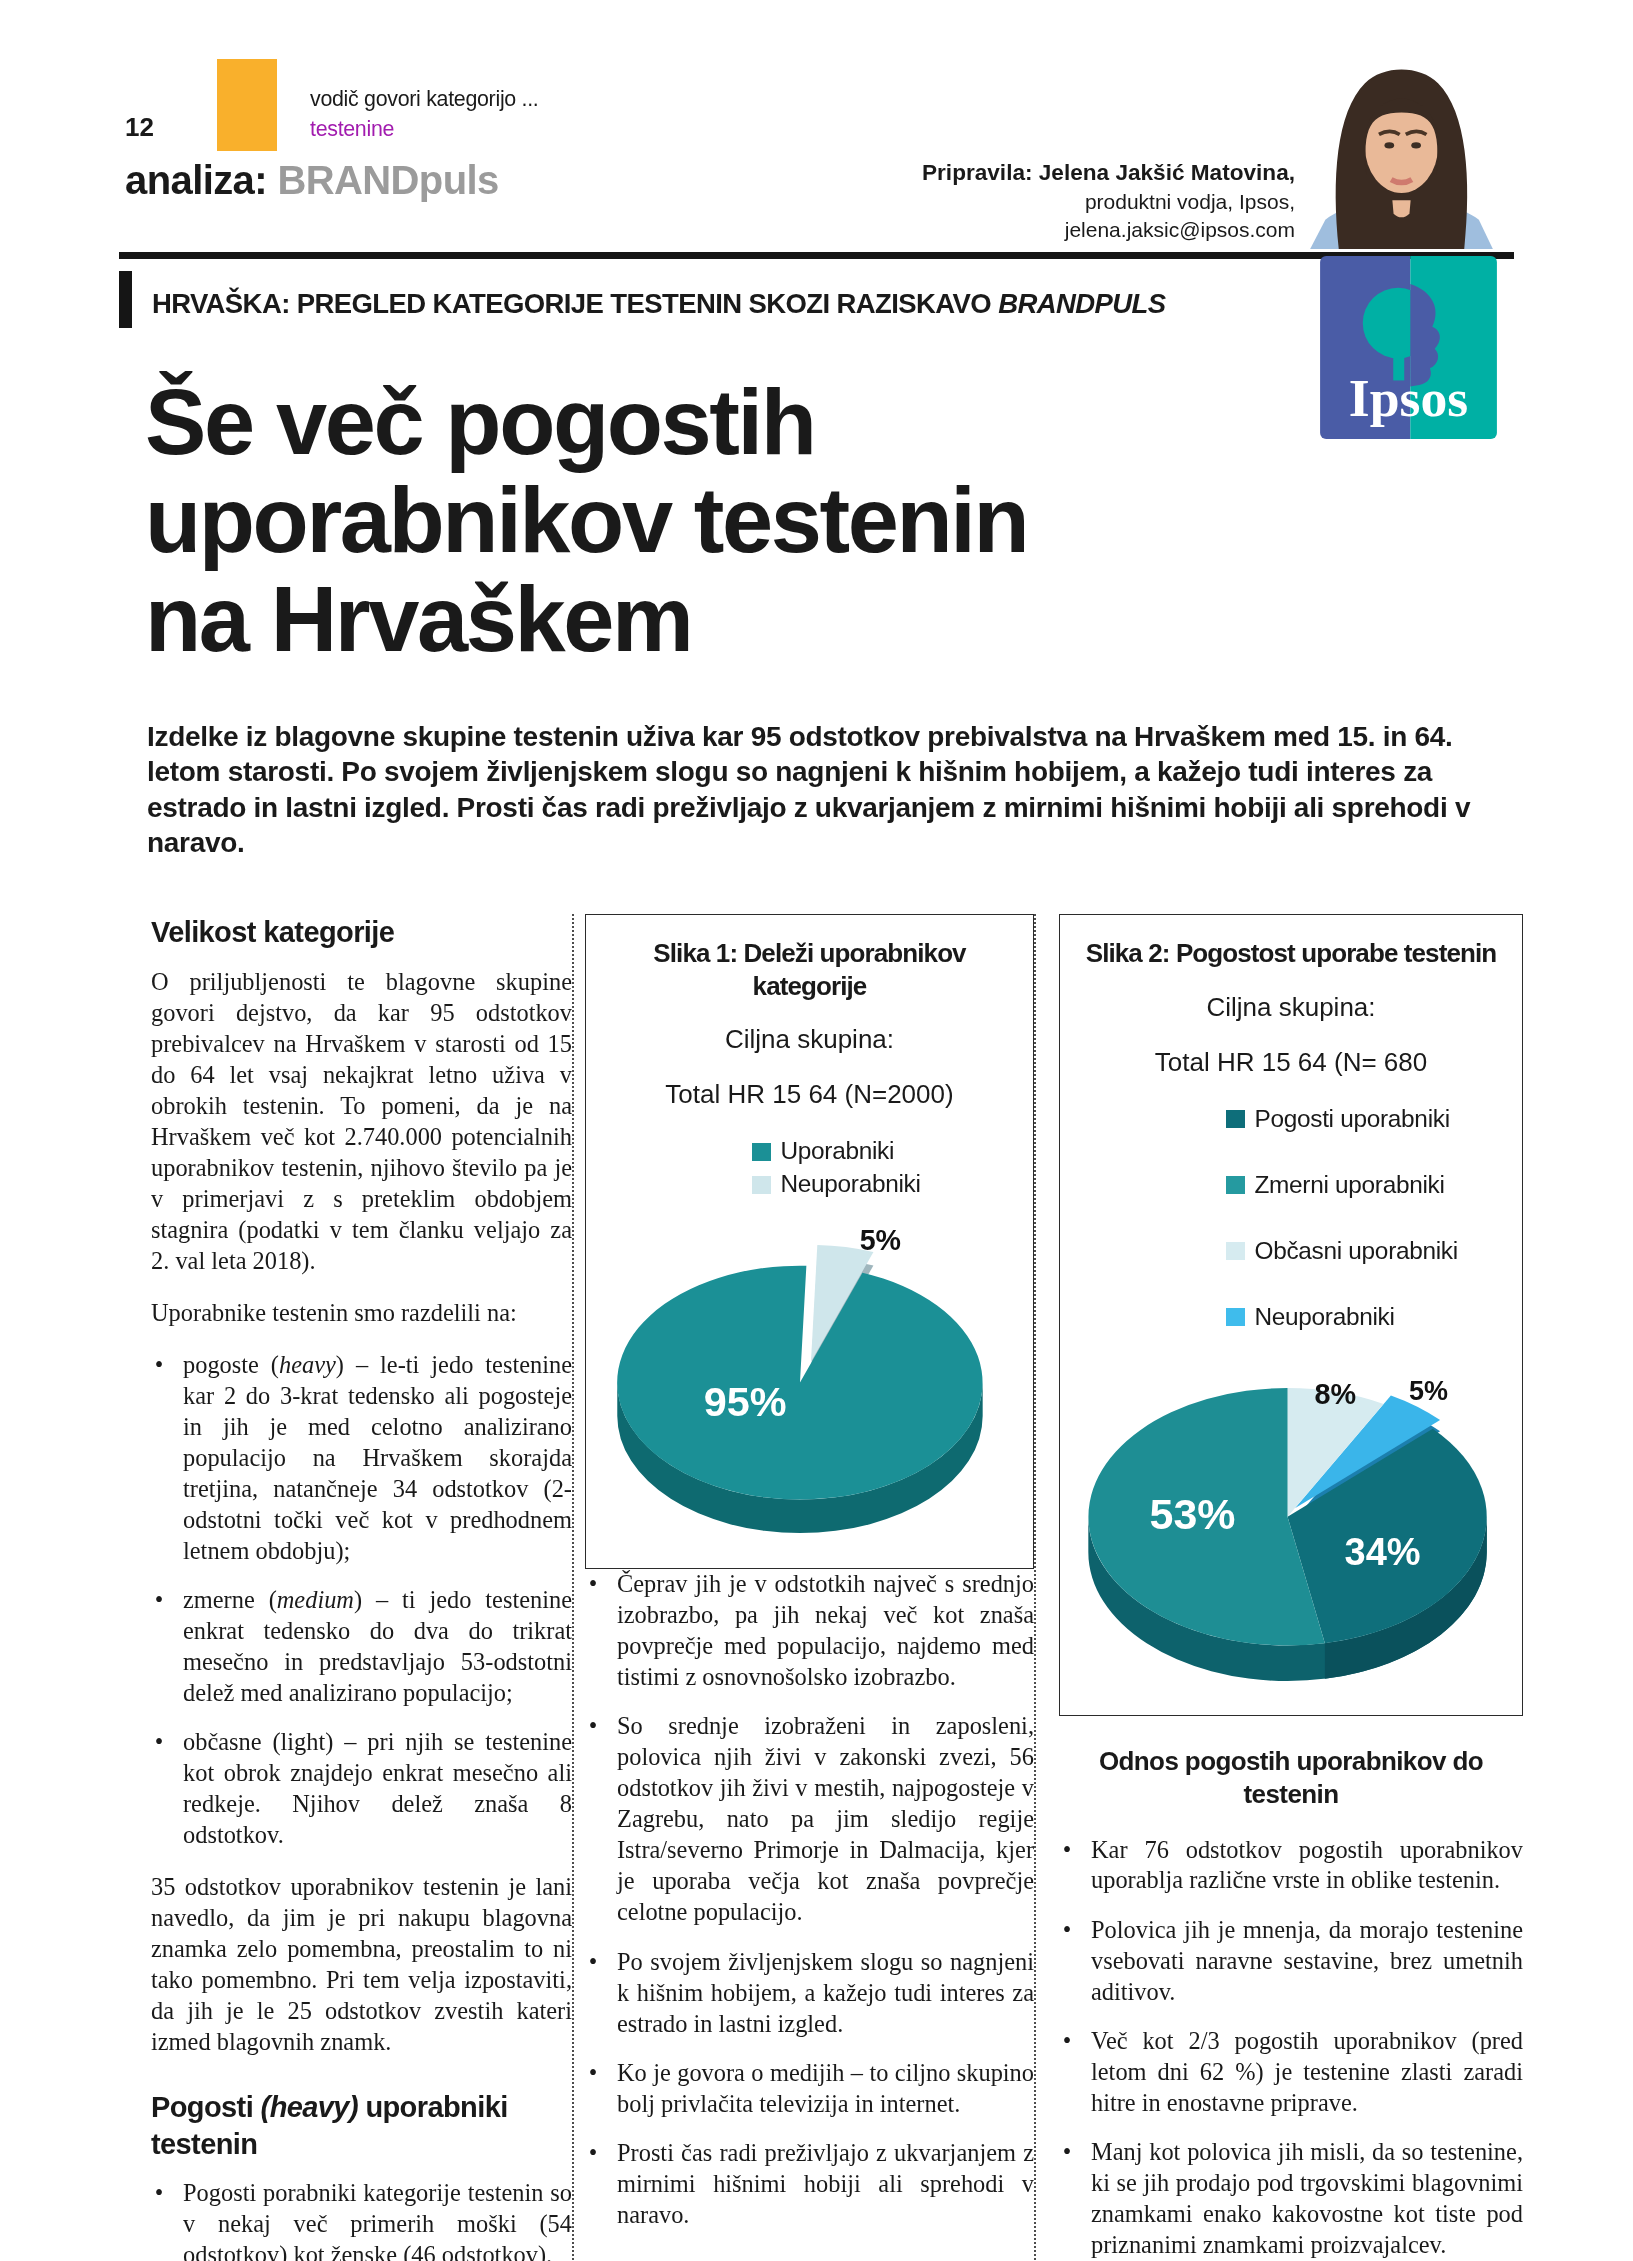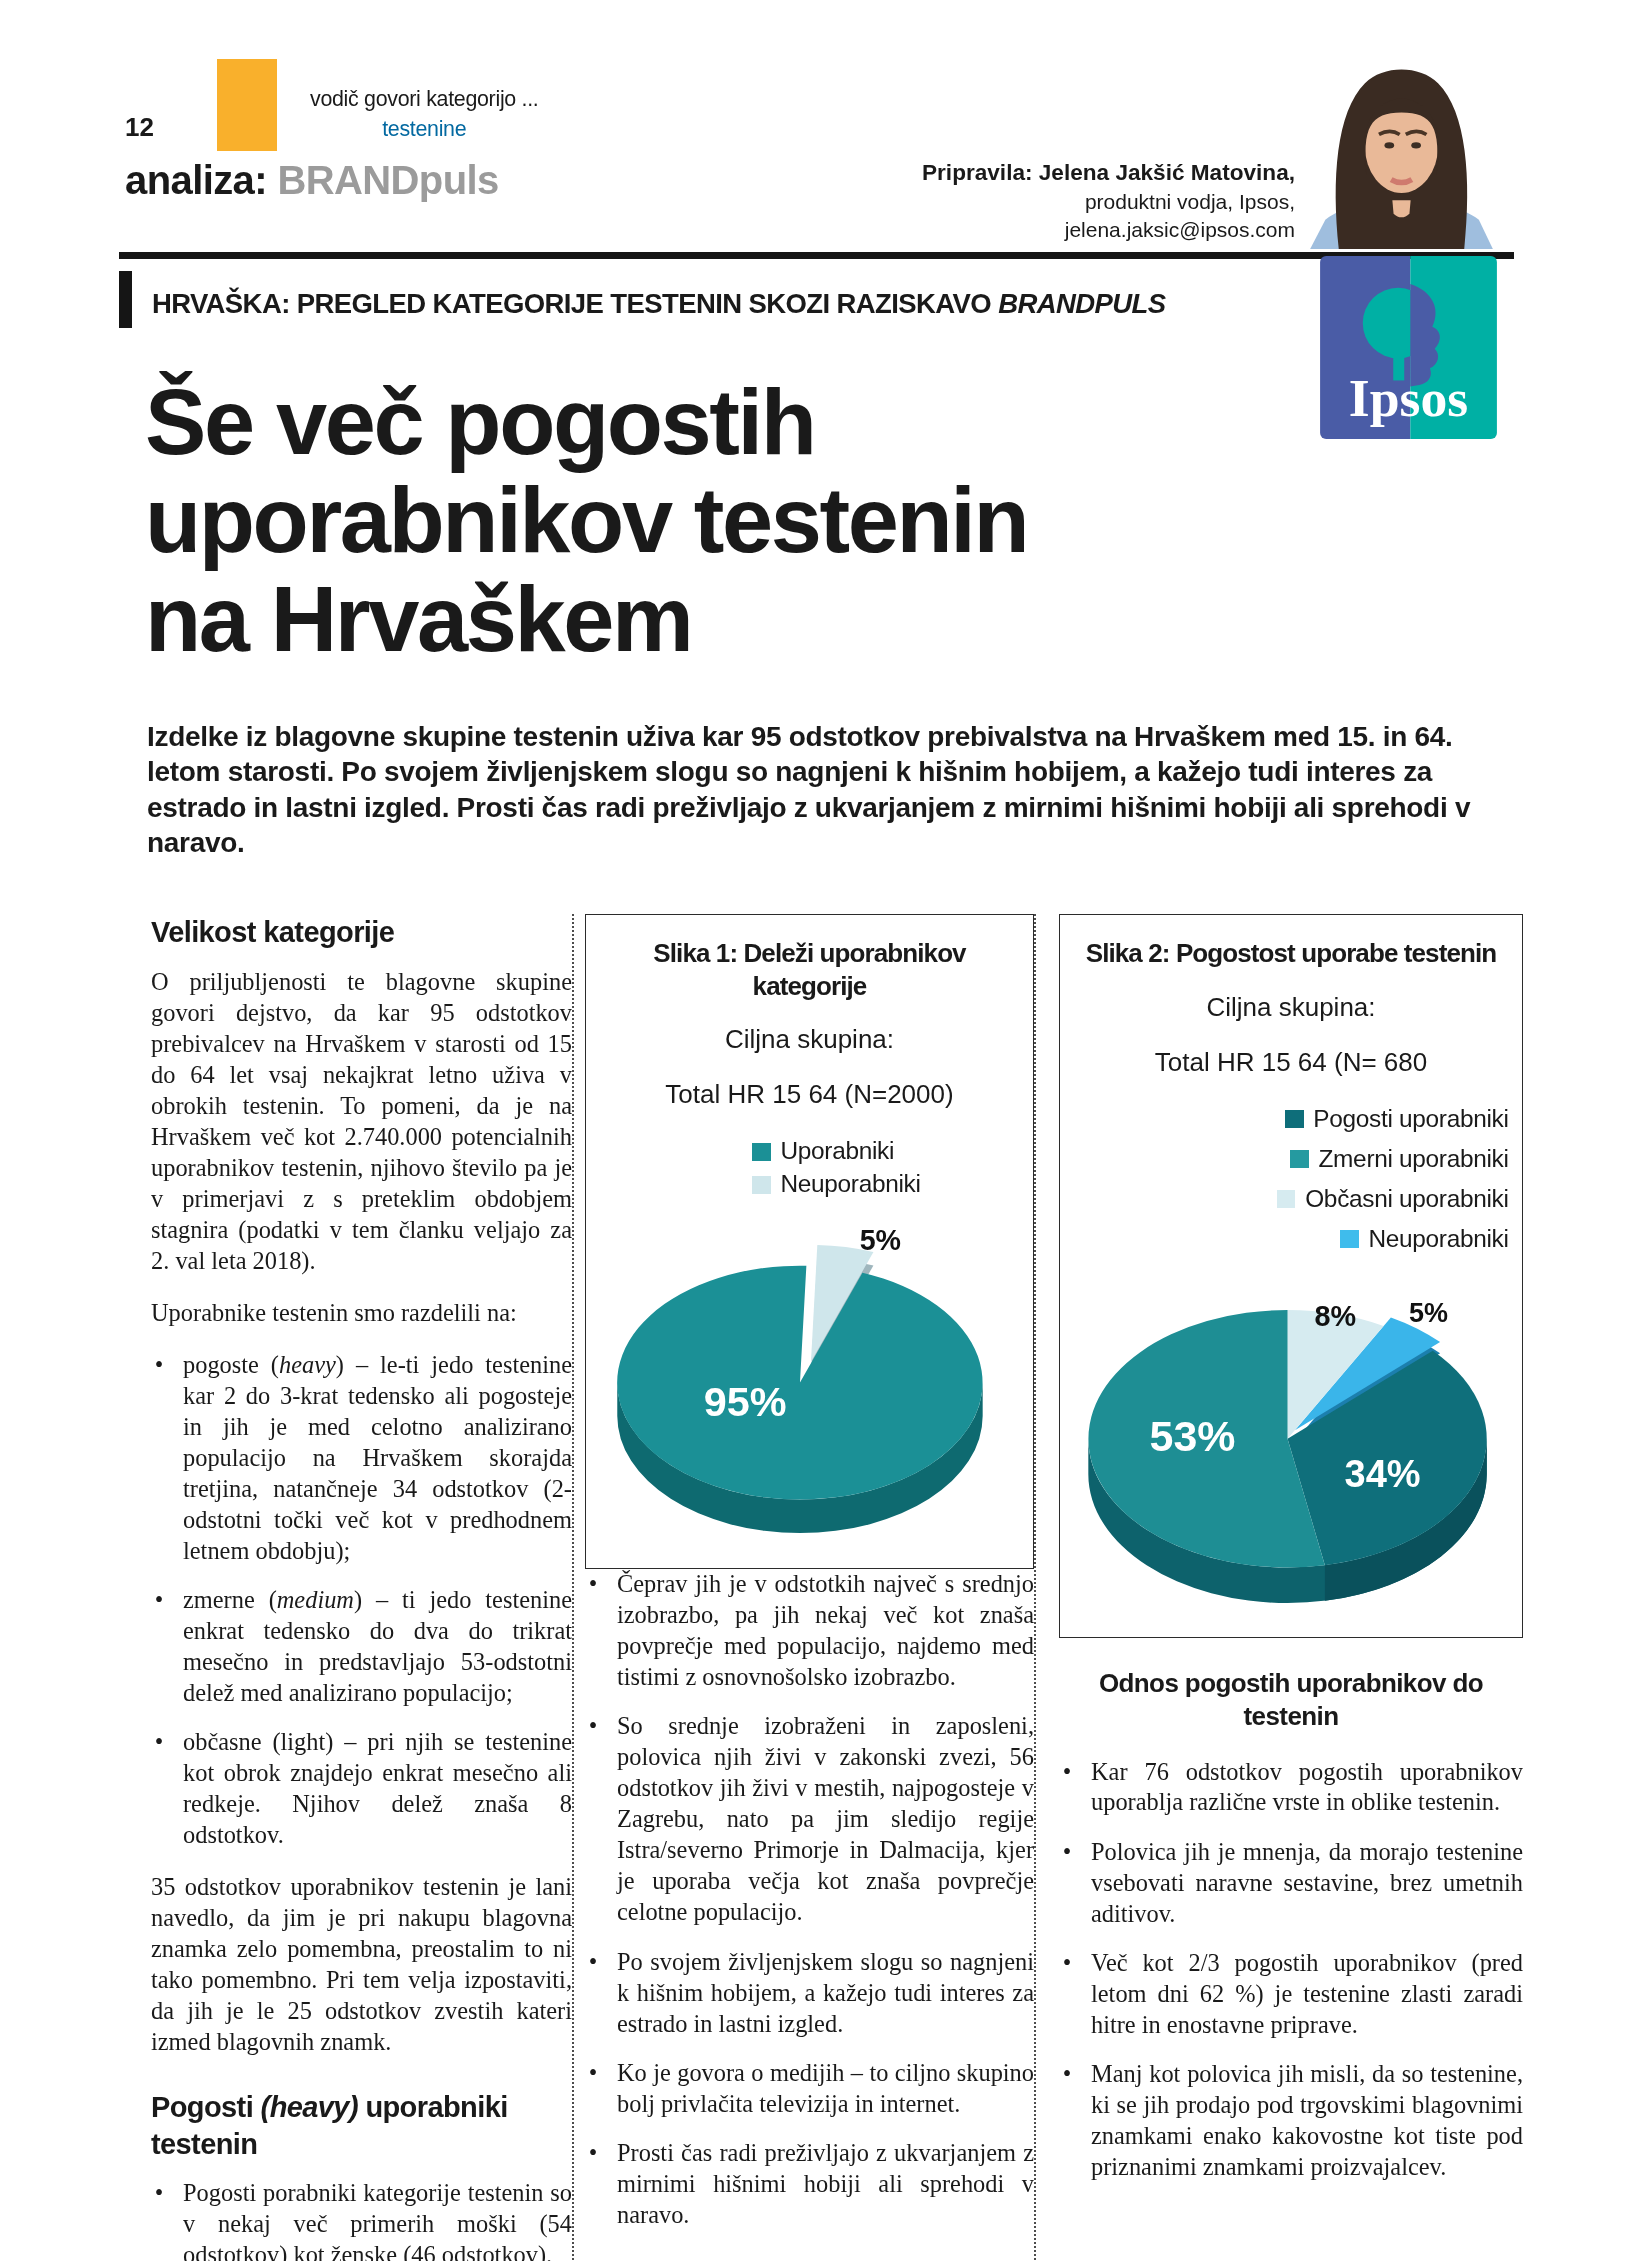--- a/index.html
+++ b/index.html
@@ -6,21 +6,21 @@
   .page{position:relative;width:1634px;height:2261px;background:#ffffff;color:#1a1a1a;
         font-family:"Liberation Serif",serif;overflow:hidden;}
 
   
   .top{position:relative;height:252px;}
   .pageno{position:absolute;left:125px;top:112px;font-family:"Liberation Sans",sans-serif;
           font-weight:bold;font-size:26px;}
   .yellow-block{position:absolute;left:217px;top:59px;width:60px;height:92px;background:#f9b02c;}
   .eyebrow{position:absolute;left:310px;top:85px;font-family:"Liberation Sans",sans-serif;
            font-size:21.4px;line-height:1.38;letter-spacing:-0.3px;}
-  .eyebrow .l2{color:#0369a1;text-align:center;}
+  .eyebrow .l2{color:#a21caf;}
   .analiza{position:absolute;left:125px;top:158px;font-family:"Liberation Sans",sans-serif;
            font-weight:bold;font-size:40px;letter-spacing:-0.6px;}
   .analiza .brand{color:#9b9b9b;}
   .byline{position:absolute;right:339px;top:158px;width:598px;text-align:right;
           font-family:"Liberation Sans",sans-serif;font-size:21px;line-height:1.32;}
   .byline .b1{font-weight:bold;font-size:22.6px;}
   .photo{position:absolute;right:132px;top:54px;width:201px;height:195px;}
   .rule{margin-left:119px;width:1395px;height:6.7px;background:#151515;}
 
   
@@ -49,21 +49,21 @@
   ul.blist{list-style:none;margin:0 0 21px 0;padding:0;}
   ul.blist li{position:relative;padding-left:32px;margin-bottom:18.3px;}
   ul.blist li::before{content:"\2022";position:absolute;left:3.7px;top:0;}
 
   
   .chartbox{border:1.8px solid #2b2b2b;padding:22px 13.4px 14.7px 13.4px;text-align:center;}
   .fig-title{font-family:"Liberation Sans",sans-serif;font-weight:bold;font-size:26px;
              letter-spacing:-0.9px;line-height:1.25;margin:0;}
   .fig-sub{font-family:"Liberation Sans",sans-serif;font-size:26px;line-height:1.3;margin:3.7px 0 0 0;}
   .legend{display:flex;flex-direction:column;align-items:flex-start;gap:2px;margin:24.4px 0 6.1px 153px;}
-  .legend2{gap:9px;align-items:flex-end;}
+  .legend2{gap:35px;}
   .litem{display:flex;align-items:center;gap:9.8px;font-family:"Liberation Sans",sans-serif;
          font-size:24.4px;letter-spacing:-0.3px;}
   .sw{width:18.3px;height:18.3px;flex:none;}
   .sw-t{background:#1b9096;}  .sw-p{background:#cfe6eb;}
   .sw-dt{background:#0e6e7a;} .sw-mt{background:#259aa0;}
   .sw-pl{background:#d6ebf0;} .sw-lb{background:#3fbcec;}
   .piesvg{display:block;width:100%;height:auto;margin-top:2.4px;}
   .plabel-big{font-family:"Liberation Sans",sans-serif;font-weight:bold;fill:#ffffff;}
   .plabel-sm{font-family:"Liberation Sans",sans-serif;font-weight:bold;fill:#111111;}
   .after-box{margin-top:33px;}

